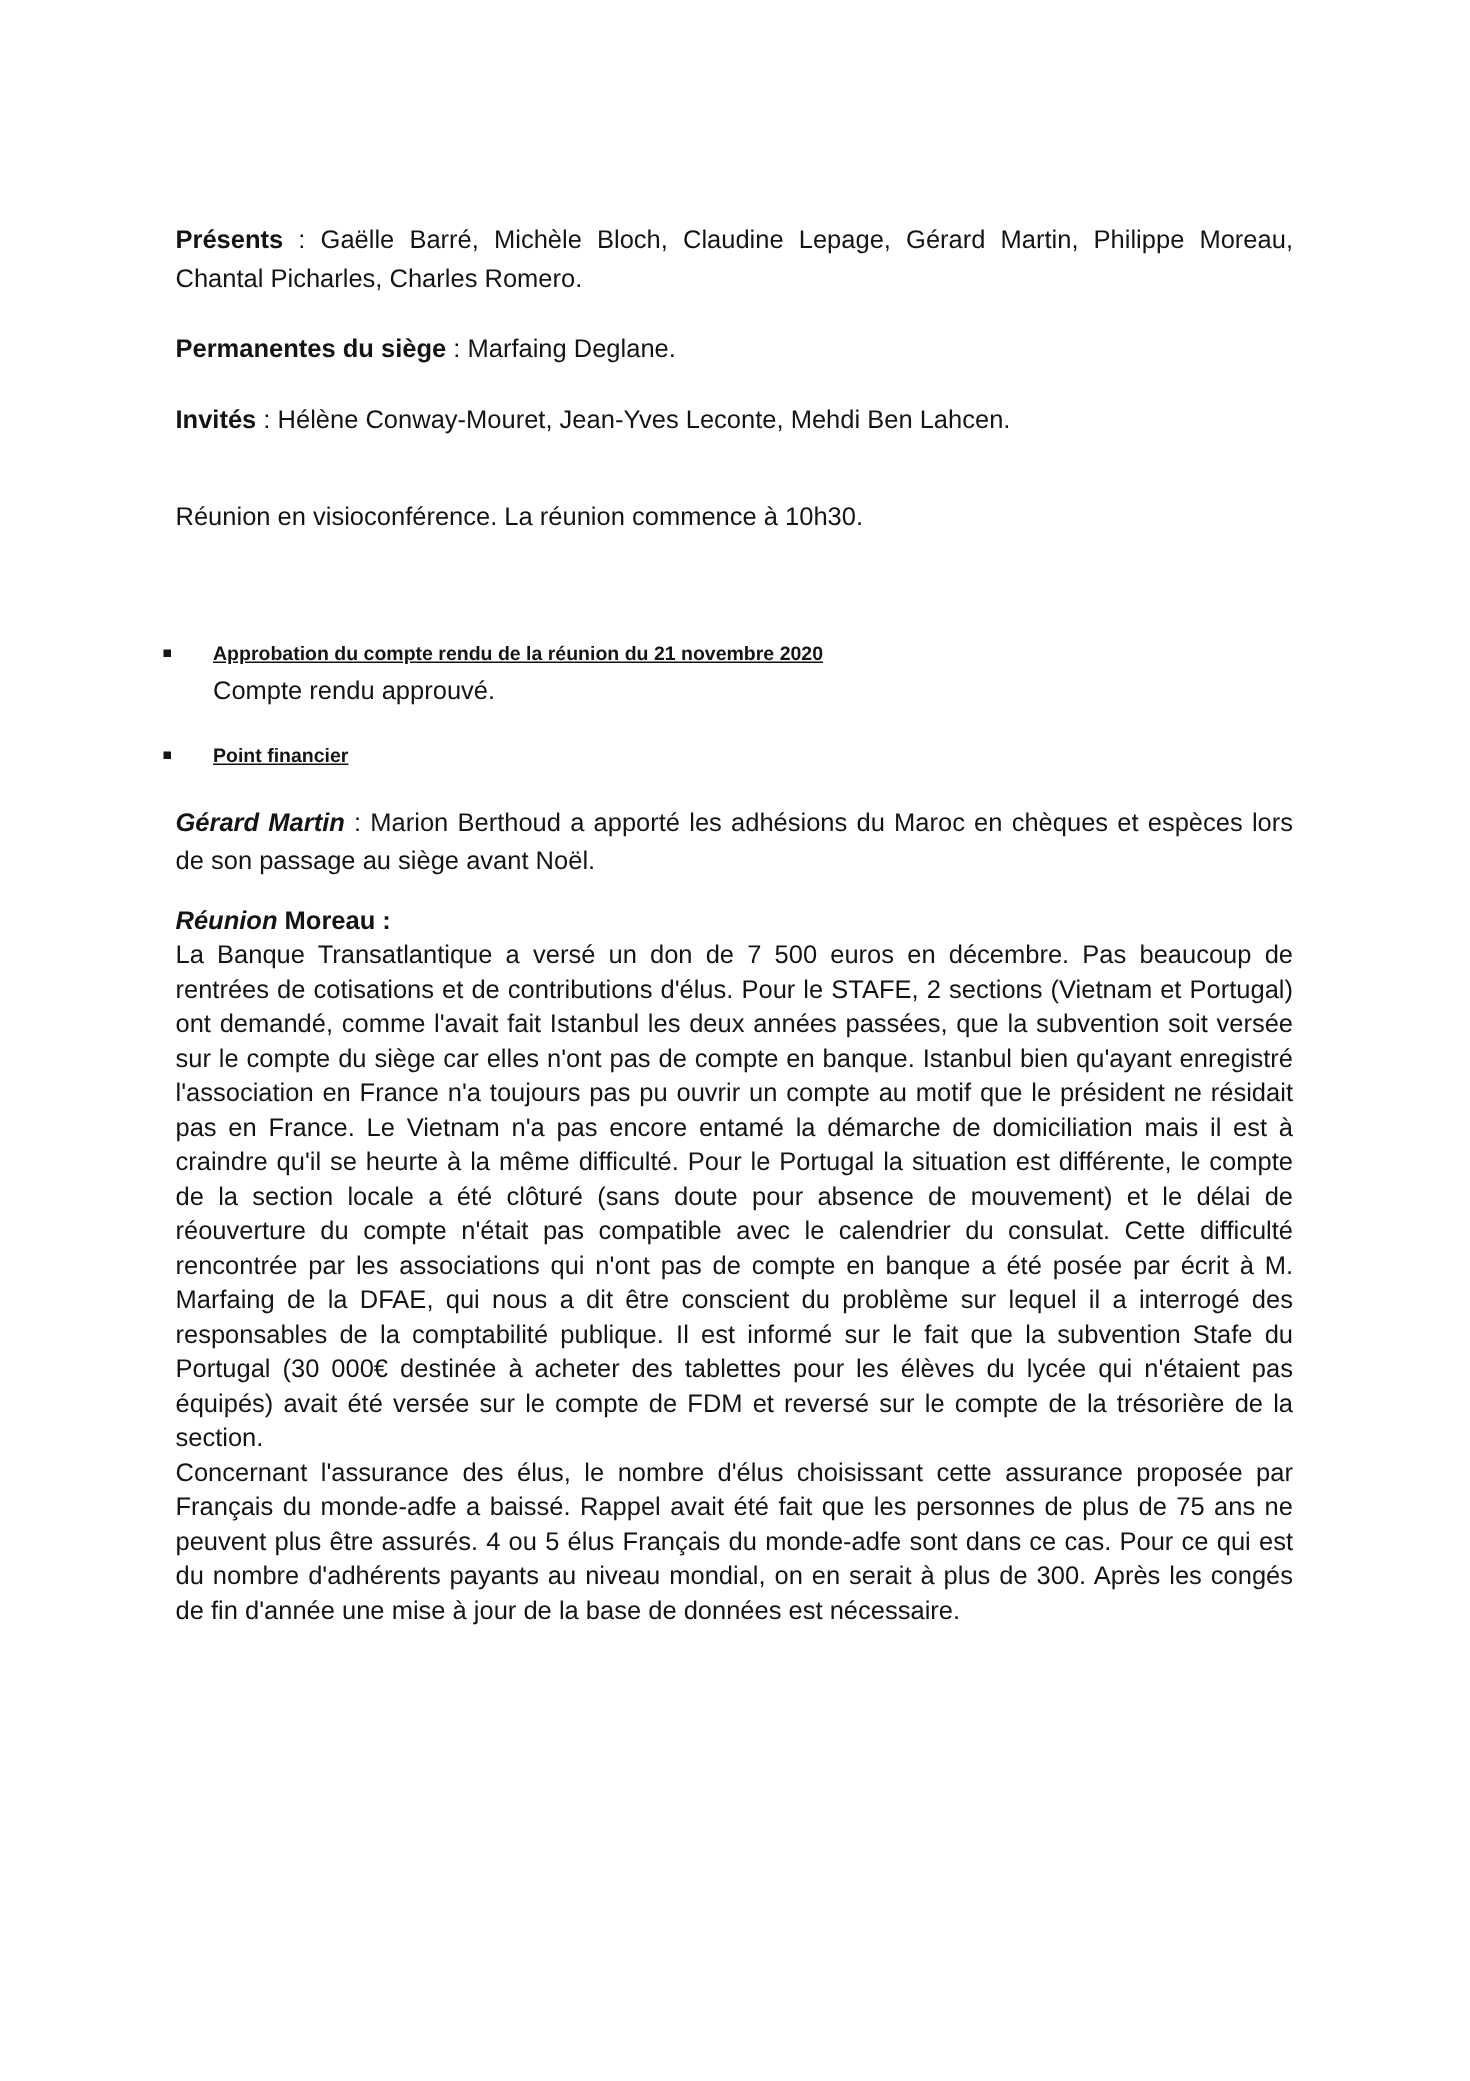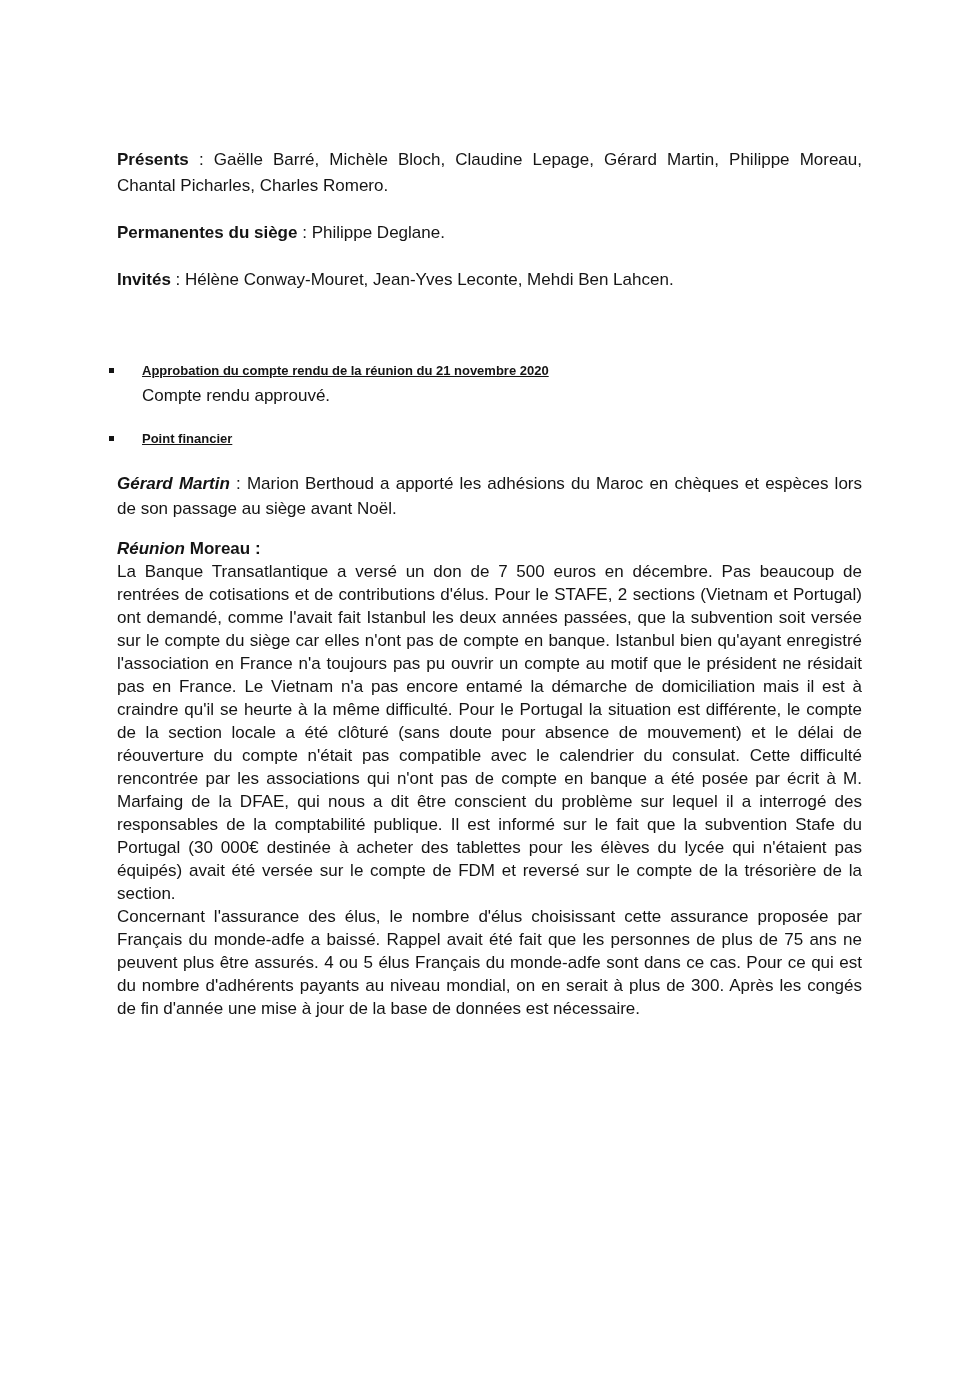--- a/index.html
+++ b/index.html
@@ -85,26 +85,27 @@
   }
 </style>
 </head>
 <body>
 
 <div class="page">
 
   <div>
     <p class="att-row"><span class="b">Présents</span><span> : </span><span>Gaëlle Barré, Michèle Bloch, Claudine Lepage, Gérard Martin, Philippe Moreau, Chantal Picharles, Charles Romero.</span></p>
 
-    <p class="att-row"><span class="b">Permanentes du siège</span><span> : </span><span>Philippe Deglane.</span></p>
+    <p class="att-row"><span class="b">Permanentes du siège</span><span> : </span><span>Marfaing Deglane.</span></p>
 
     <p class="att-row"><span class="b">Invités</span><span> : </span><span>Hélène Conway-Mouret, Jean-Yves Leconte, Mehdi Ben Lahcen.</span></p>
 
   </div>
 
+  <p class="meeting-note">Réunion en visioconférence. La réunion commence à 10h30.</p>
 
   <div class="agenda">
     <div class="agenda-item">
       <span class="bullet"></span>
       <div class="agenda-body">
         <div class="agenda-title">Approbation du compte rendu de la réunion du 21 novembre 2020</div>
         <div class="agenda-note">Compte rendu approuvé.</div>
       </div>
     </div>
     <div class="agenda-item">

